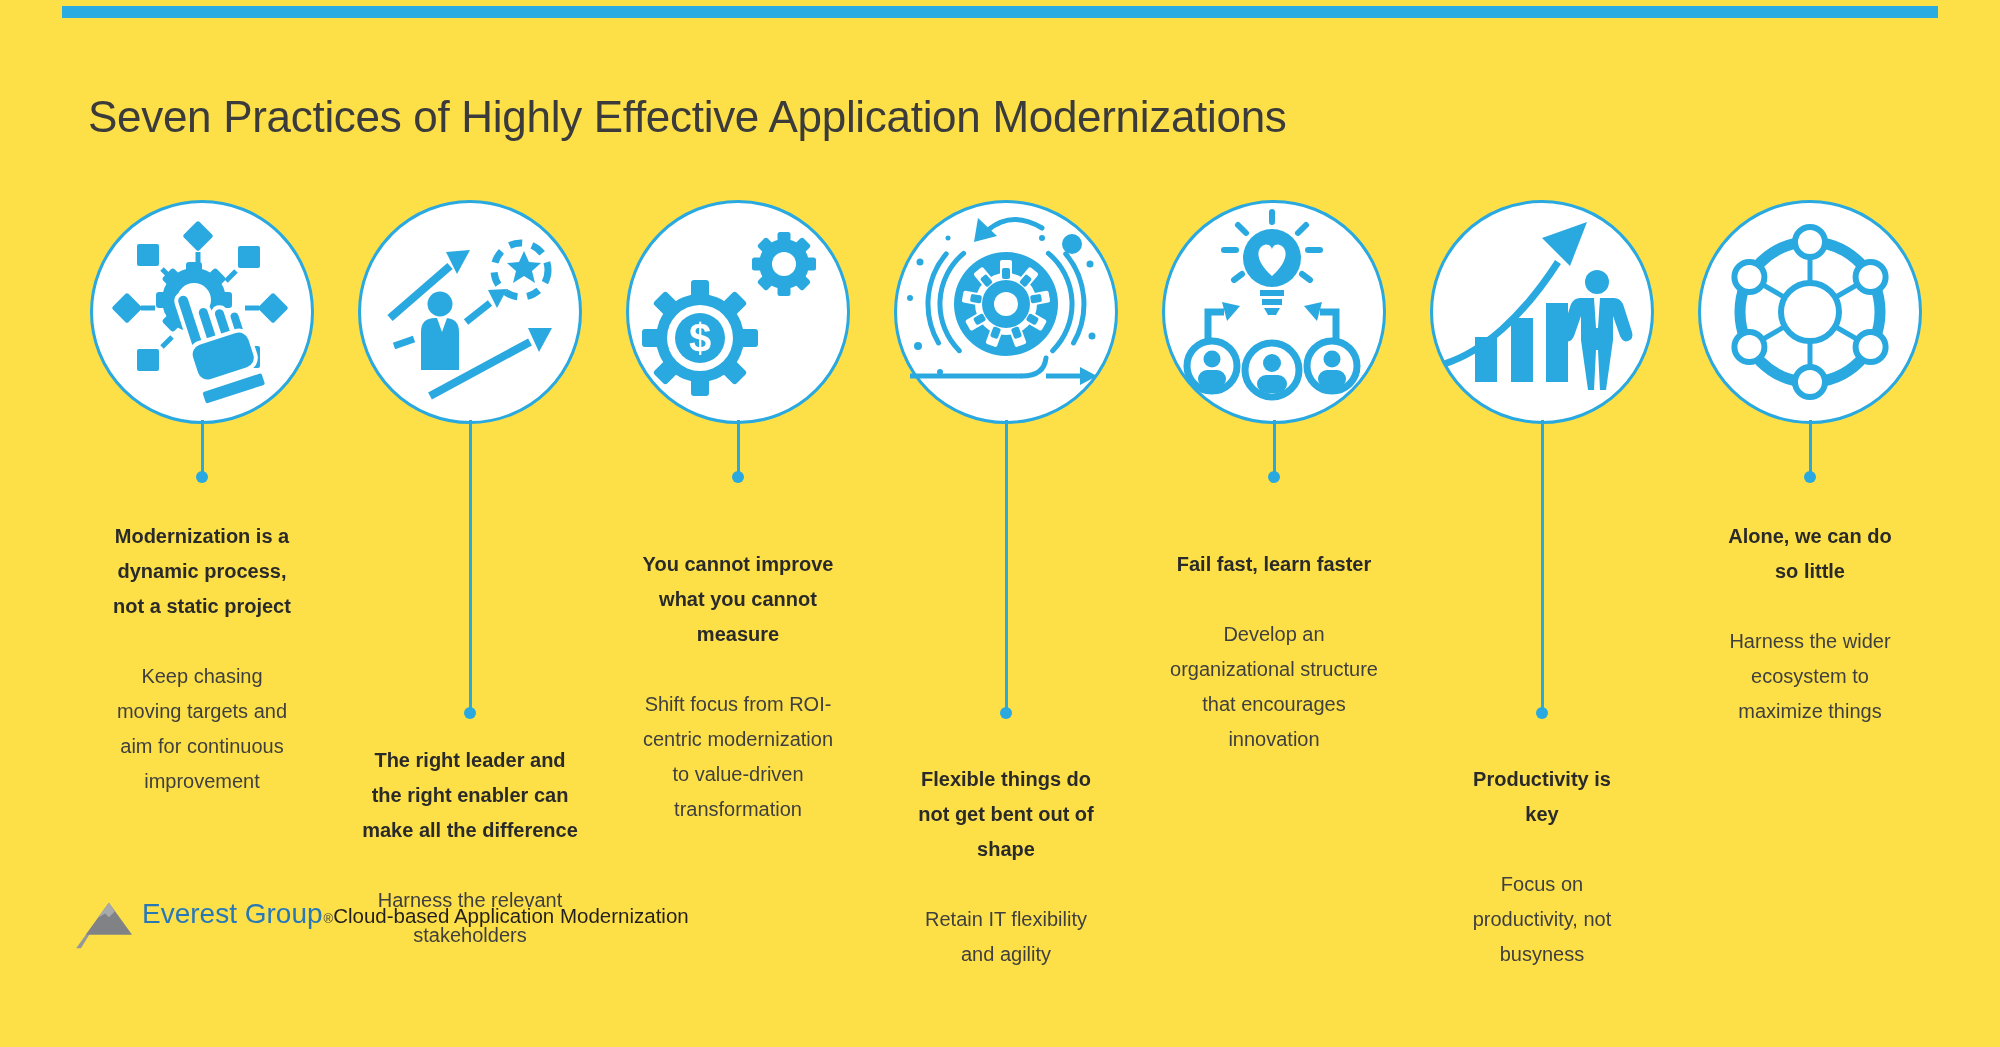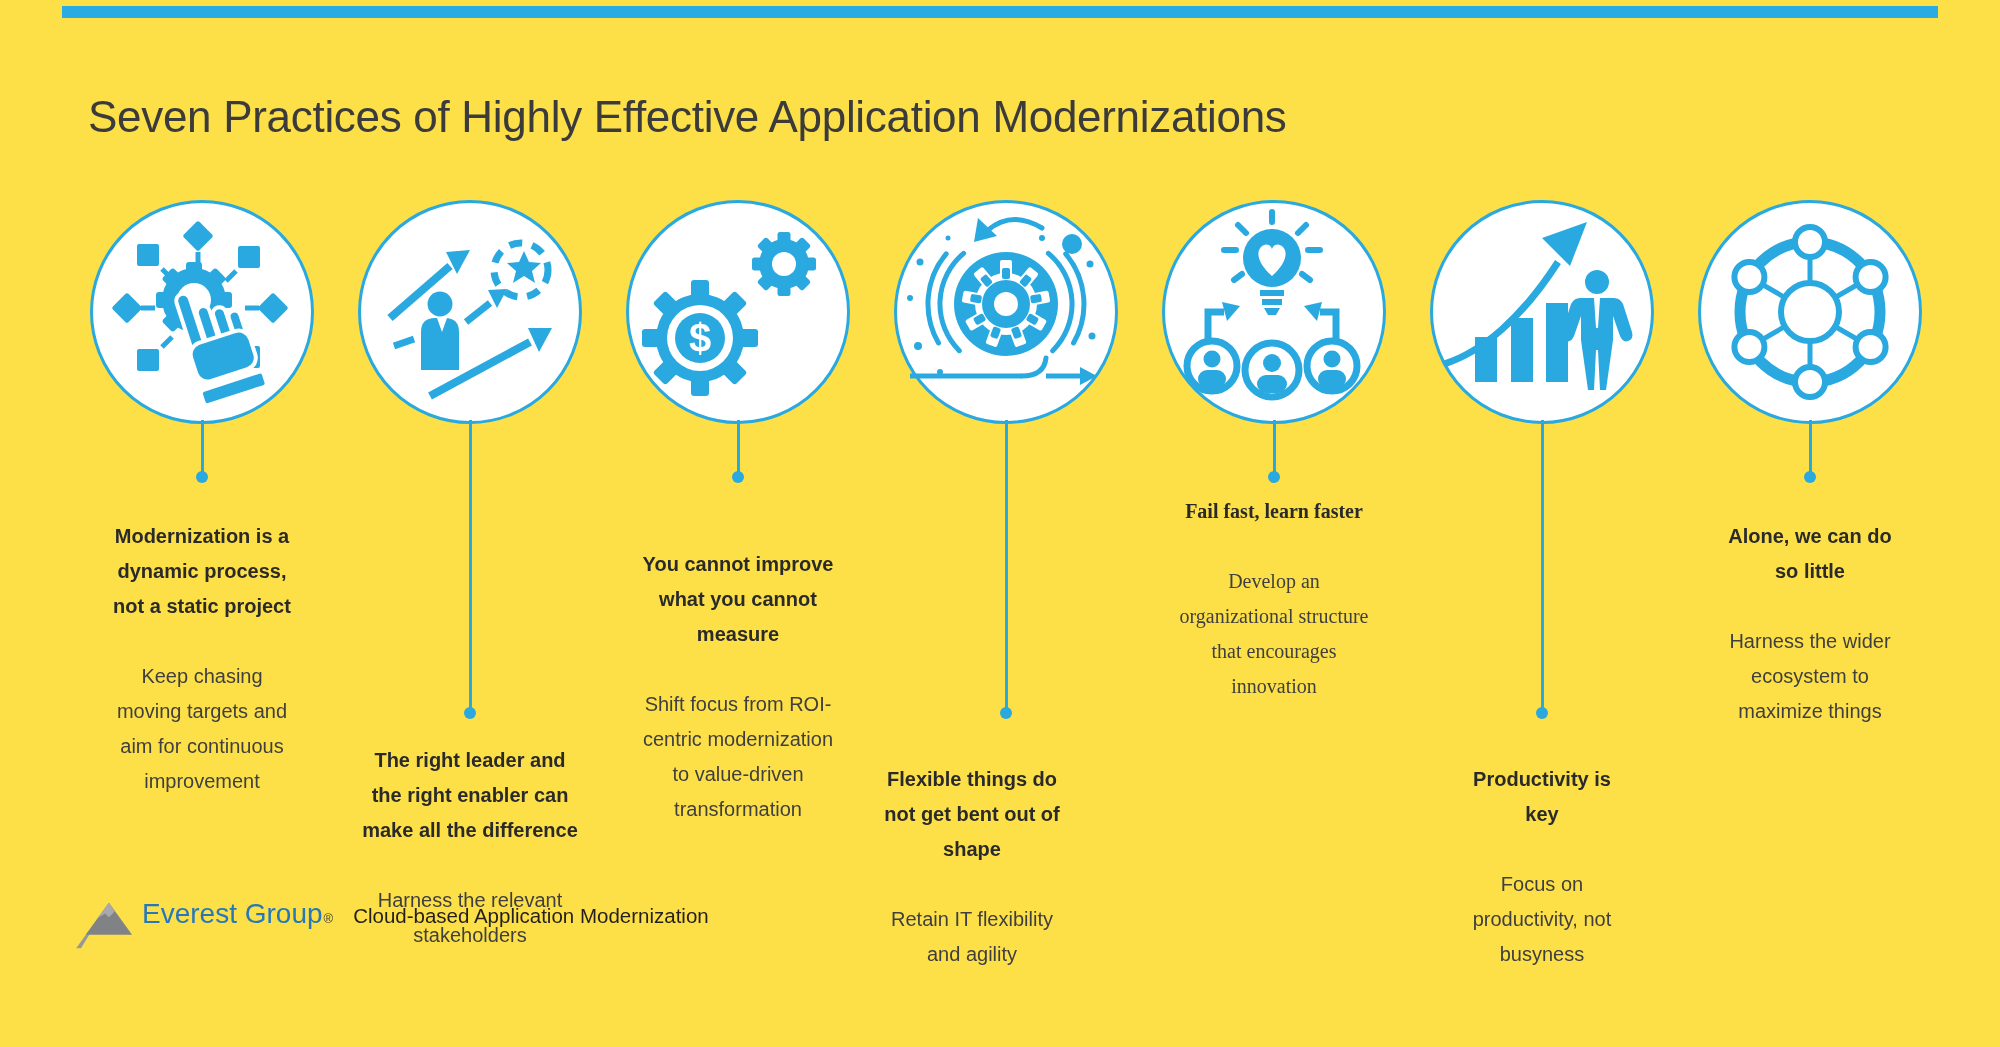--- a/index.html
+++ b/index.html
@@ -12,21 +12,21 @@
   .circle svg{position:absolute;left:-3px;top:-3px;}
   .vline{position:absolute;width:3px;background:#29A9E0;}
   .dot{position:absolute;width:12px;height:12px;border-radius:50%;background:#29A9E0;}
   .txt{position:absolute;width:320px;text-align:center;white-space:pre-line;font-size:20px;line-height:35px;}
   .txt .head{font-weight:700;color:#2A2A2A;}
   .txt .body{font-weight:400;color:#3F3F3F;}
   .footer{position:absolute;left:76px;top:898px;display:flex;align-items:baseline;}
   .footer svg{align-self:flex-end;margin-bottom:2px;}
   .logo-text{color:#2878B8;font-size:28px;margin-left:4px;white-space:nowrap;}
   .logo-reg{color:#3F3F3F;font-size:13px;vertical-align:super;margin-left:1px;}
-  .footer-caption{color:#231F20;font-size:20.5px;margin-left:20px;white-space:nowrap;}
+  .footer-caption{color:#231F20;font-size:20.5px;margin-left:0;white-space:nowrap;}
 </style>
 </head>
 <body>
 
 <div class="canvas">
 
   <div class="topbar" style="background:#2AACE3;"></div>
 
   <div class="title">Seven Practices of Highly Effective Application Modernizations</div>
 
@@ -297,21 +297,21 @@
             <circle cx="54" cy="38" r="2.5"></circle>
             <circle cx="148" cy="38" r="3"></circle>
           <circle cx="196" cy="64" r="3.5"></circle>
             <circle cx="198" cy="136" r="3.5"></circle>
             <circle cx="178" cy="44" r="10"></circle>
         </g>
       </svg>
     </div>
     <div class="vline" style="left:1004.5px;top:420px;height:288px;"></div>
     <div class="dot" style="left:1000px;top:707px;"></div>
-    <div class="txt" style="left:812px;top:727px;">
+    <div class="txt" style="left:846px;top:727px;">
       <div class="head">Flexible things do
 not get bent out of
 shape</div>
       <div class="body">Retain IT flexibility
 and agility</div>
     </div>
   </div>
 
   <div class="col">
     <div class="circle" style="left:1162px;">
@@ -344,21 +344,21 @@
           <circle cx="110" cy="163" r="9" fill="#29A9E0"></circle>
           <rect x="95" y="175" width="30" height="18" rx="9" fill="#29A9E0"></rect>
           <circle cx="170" cy="166" r="25" fill="#ffffff" stroke="#29A9E0" stroke-width="7"></circle>
           <circle cx="170" cy="159" r="8.5" fill="#29A9E0"></circle>
           <rect x="156" y="170" width="28" height="18" rx="9" fill="#29A9E0"></rect>
         </g>
       </svg>
     </div>
     <div class="vline" style="left:1272.5px;top:420px;height:52px;"></div>
     <div class="dot" style="left:1268px;top:471px;"></div>
-    <div class="txt" style="left:1114px;top:459px;font-family:Liberation Serif, serif;">
+    <div class="txt" style="left:1114px;top:512px;">
       <div class="head">Fail fast, learn faster</div>
       <div class="body">Develop an
 organizational structure
 that encourages
 innovation</div>
     </div>
   </div>
 
   <div class="col">
     <div class="circle" style="left:1430px;">

